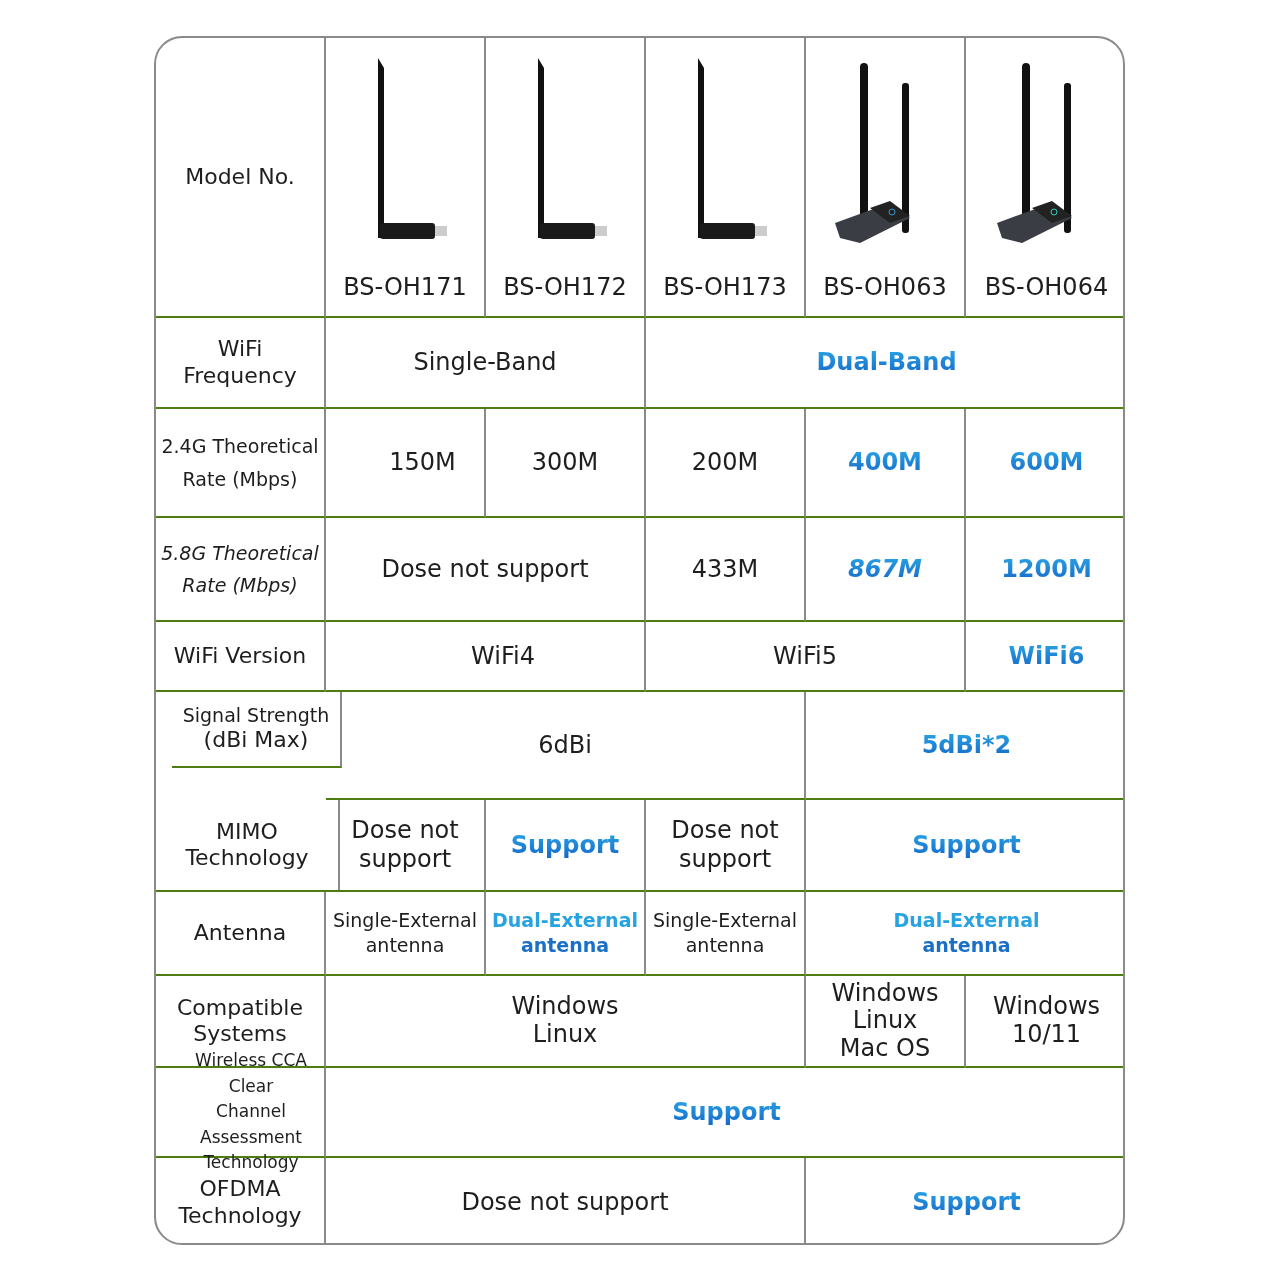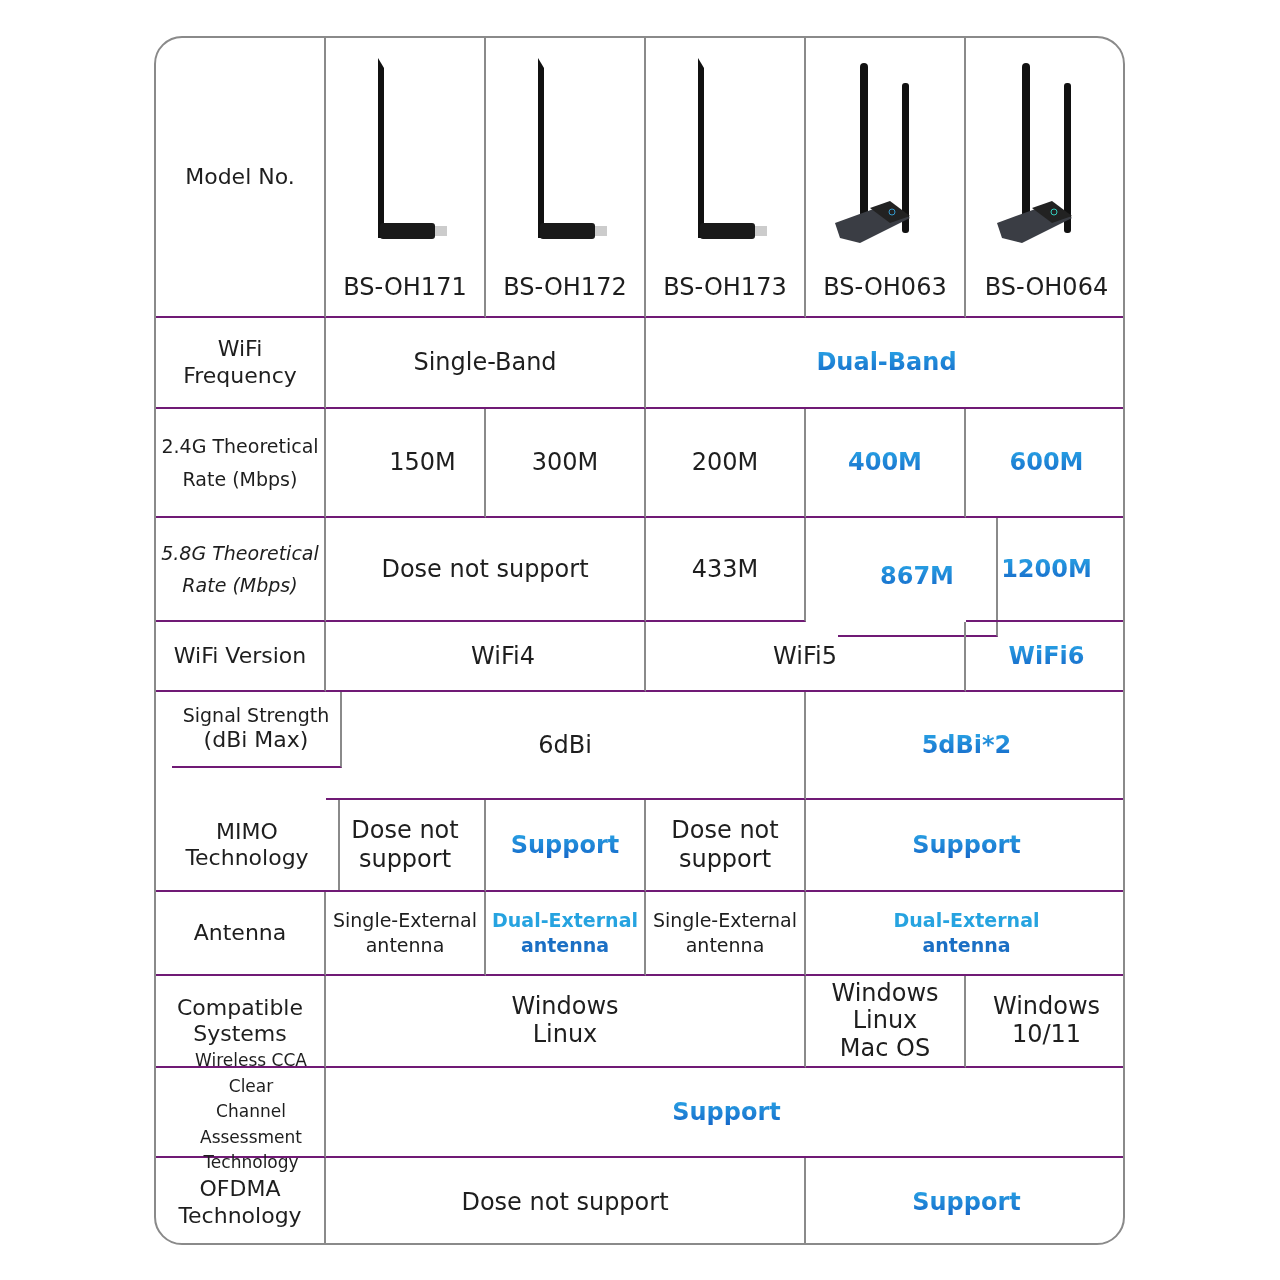--- a/index.html
+++ b/index.html
@@ -1,18 +1,18 @@
 <!DOCTYPE html>
 <html><head>
 <meta charset="utf-8">
 <style>
   html,body{margin:0;padding:0;background:#fff;}
   body{width:1280px;height:1280px;position:relative;font-family:"DejaVu Sans","Liberation Sans",sans-serif;color:#1e1e1e;}
   .table{position:absolute;left:154px;top:36px;width:971px;height:1209px;border:2px solid #8a8a8a;border-radius:28px;overflow:hidden;box-sizing:border-box;}
-  .cell{position:absolute;display:flex;align-items:center;justify-content:center;text-align:center;box-sizing:border-box;border-right:2px solid #8a8a8a;border-bottom:2px solid #701a75;line-height:1.2;}
+  .cell{position:absolute;display:flex;align-items:center;justify-content:center;text-align:center;box-sizing:border-box;border-right:2px solid #8a8a8a;border-bottom:2px solid #4d7c0f;line-height:1.2;}
   .noR{border-right:none;}
   .noB{border-bottom:none;}
   .label{font-size:22px;}
   .label.small{font-size:19px;line-height:1.7;}
   .label.tiny{font-size:17px;line-height:1.5;padding-left:22px;}
   .val{font-size:24px;}
   .val.sm{font-size:19px;line-height:1.3;}
   .blue{color:#1a8fd6;font-weight:bold;background:linear-gradient(180deg,#2aa6e6,#1566c8);-webkit-background-clip:text;background-clip:text;-webkit-text-fill-color:transparent;}
   .blue2{color:#1b6fc4;font-weight:bold;}
   .blue-light{color:#26a3e0;font-weight:bold;}
@@ -105,21 +105,21 @@
   <div class="cell val noR" style="left:810px;top:371px;width:161px;height:109px;">
       <span class="blue">600M</span>
     </div>
 
   <div class="cell label small col" style="left:0;top:480px;width:170px;height:104px;font-style:italic;">
     <span>5.8G Theoretical</span>
     <span>Rate (Mbps)</span>
   </div>
   <div class="cell val" style="left:170px;top:480px;width:320px;height:104px;">Dose not support</div>
   <div class="cell val" style="left:490px;top:480px;width:160px;height:104px;">433M</div>
-  <div class="cell val" style="left:682px;top:480px;width:160px;height:119px;">
+  <div class="cell val" style="left:650px;top:480px;width:160px;height:104px;font-style:italic;">
       <span class="blue">867M</span>
     </div>
   <div class="cell val noR" style="left:810px;top:480px;width:161px;height:104px;">
       <span class="blue">1200M</span>
     </div>
 
   <div class="cell label" style="left:0;top:584px;width:170px;height:70px;">WiFi Version</div>
   <div class="cell val" style="left:170px;top:584px;width:320px;height:70px;padding-left:36px;">WiFi4</div>
   <div class="cell val" style="left:490px;top:584px;width:320px;height:70px;">WiFi5</div>
   <div class="cell val noR" style="left:810px;top:584px;width:161px;height:70px;">

